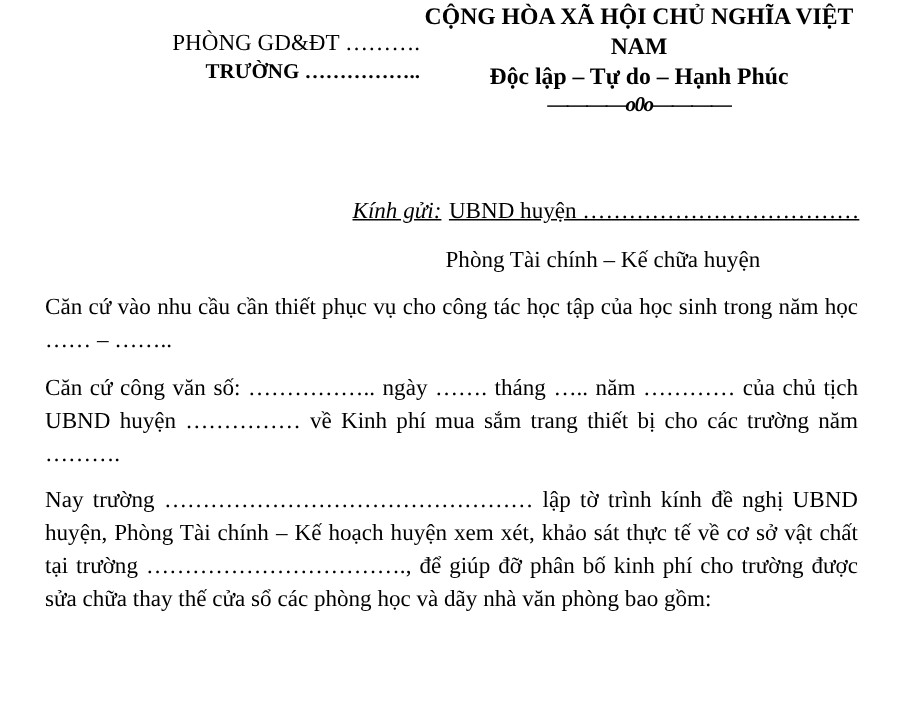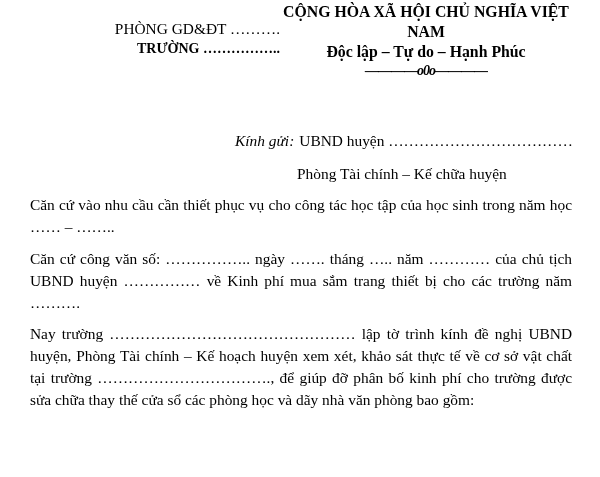--- a/index.html
+++ b/index.html
@@ -76,20 +76,21 @@
     margin-top: 26px;
     line-height: 20px;
   }
   .recipient-block {
     margin-top: 50px;
   }
   .salutation {
     padding-left: 205px;
     line-height: 22px;
     white-space: nowrap;
+    text-decoration: underline;
   }
   .salutation-label {
     font-style: italic;
     padding-right: 5px;
   }
   .recipient-secondary {
     margin-top: 11px;
     padding-left: 267px;
     line-height: 22px;
     white-space: nowrap;

